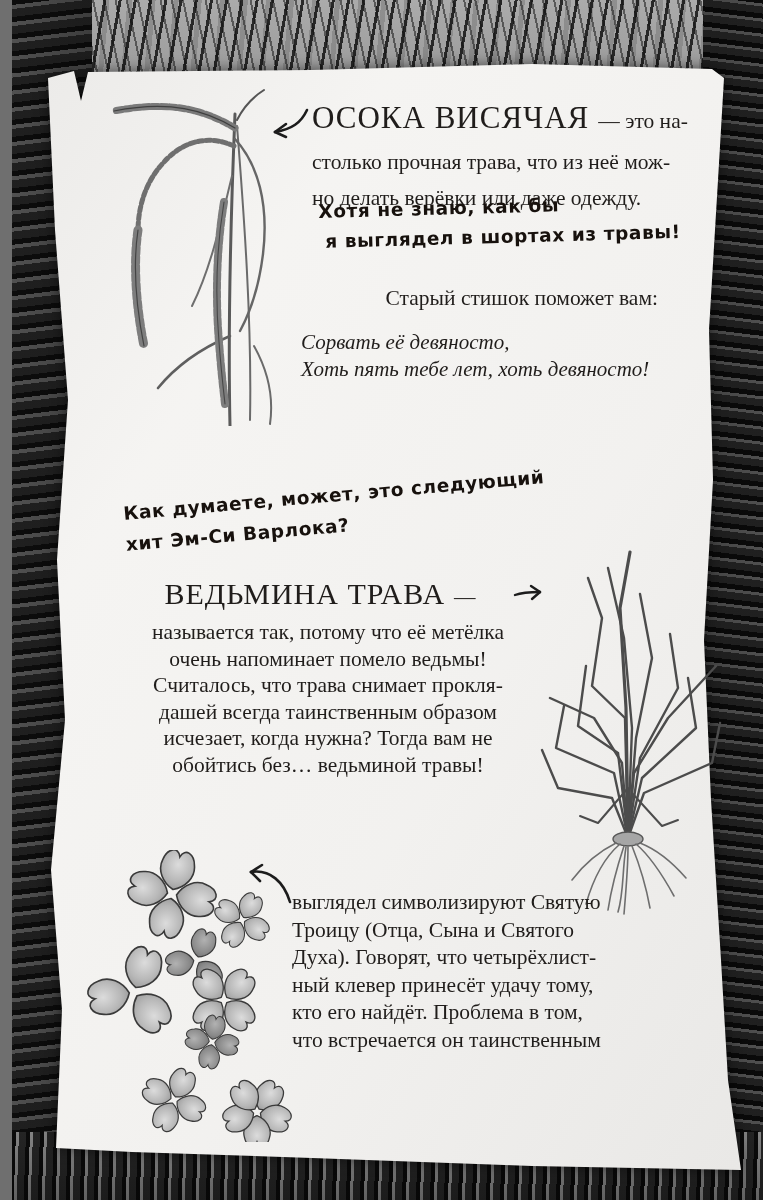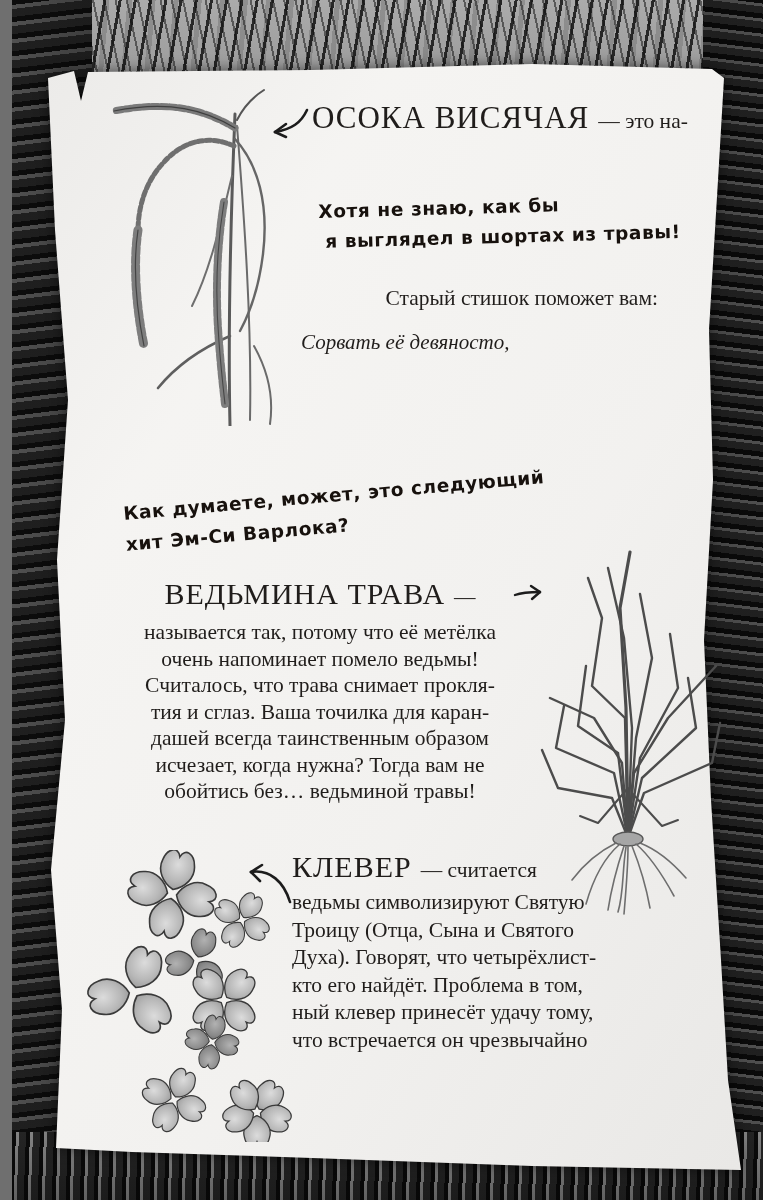--- a/index.html
+++ b/index.html
@@ -110,54 +110,58 @@
     <g fill="none" stroke="#1c1c1c" stroke-width="2.6" stroke-linecap="round">
       <path d="M45,4 C39,17 30,23 13,26"></path>
       <path d="M13,26 L24,18"></path>
         <path d="M13,26 L24,31"></path>
     </g>
   </svg>
 
   <div class="abs" style="left:300px;top:100px;">
     <span class="sec-title">ОСОКА ВИСЯЧАЯ</span><span class="sec-lead">— это на-</span>
   </div>
+  <div class="abs body-lines lh36" style="left:300px;top:144px;">
+    <div>столько прочная трава, что из неё мож-</div>
+    <div>но делать верёвки или даже одежду.</div>
+  </div>
 
   <div class="abs hand" style="left:306px;top:197px;line-height:30px;transform:rotate(-1.6deg);transform-origin:left top;">
     <span>Хотя не знаю, как бы</span>
     <span class="l2" style="margin-left:6px;">я выглядел в шортах из травы!</span>
   </div>
 
   <div class="abs intro right" style="left:268px;top:286px;width:378px;">Старый стишок поможет вам:</div>
 
   <div class="abs poem" style="left:289px;top:329px;">
     <div>Сорвать её девяносто,</div>
+    <div>Хоть пять тебе лет, хоть девяносто!</div>
   </div>
 
   <div class="abs hand" style="left:110px;top:498px;line-height:31px;transform:rotate(-5deg);transform-origin:left top;">
     <span>Как думаете, может, это следующий</span>
     <span class="l2">хит Эм-Си Варлока?</span>
   </div>
 
   <div class="abs center" style="left:110px;top:577px;width:396px;">
     <span class="sec-title-sm">ВЕДЬМИНА ТРАВА</span><span class="sec-lead">—</span>
   </div>
 
   <svg class="abs" style="left:501px;top:583px;" width="32" height="20" viewBox="0 0 32 20">
     <g fill="none" stroke="#1c1c1c" stroke-width="2.4" stroke-linecap="round">
       <path d="M2,12 C10,9 18,9 27,9"></path>
       <path d="M27,9 L18,3"></path>
         <path d="M27,9 L19,16"></path>
     </g>
   </svg>
 
-  <div class="abs body-lines lh26 center" style="left:110px;top:619px;width:396px;">
+  <div class="abs body-lines lh26 center" style="left:118px;top:619px;width:396px;">
     <div>называется так, потому что её метёлка</div>
     <div>очень напоминает помело ведьмы!</div>
     <div>Считалось, что трава снимает прокля-</div>
-    <div>тия и сглаз. Ваша точилка для каран-</div>
     <div>дашей всегда таинственным образом</div>
     <div>исчезает, когда нужна? Тогда вам не</div>
     <div>обойтись без… ведьминой травы!</div>
   </div>
 
   <svg class="abs" style="left:516px;top:538px;" width="200" height="380" viewBox="0 0 200 380">
     <g fill="none" stroke="#4c4c4c" stroke-width="2.4" stroke-linejoin="round" stroke-linecap="round">
       <path d="M100,300 L97,180 L64,148 L74,80 L60,40"></path>
       <path d="M100,300 L90,215 L50,188 L58,128"></path>
       <path d="M100,300 L86,235 L28,210 L36,168"></path>
@@ -187,31 +191,28 @@
   </svg>
 
   <svg class="abs" style="left:230px;top:860px;" width="52" height="46" viewBox="0 0 52 46">
     <g fill="none" stroke="#1c1c1c" stroke-width="2.6" stroke-linecap="round">
       <path d="M48,42 C42,22 28,9 9,12"></path>
       <path d="M9,12 L20,5"></path>
         <path d="M9,12 L18,21"></path>
     </g>
   </svg>
 
-  <div class="abs" style="left:280px;top:850px;">
-    <span class="sec-title-sm">КЛЕВЕР</span><span class="sec-lead">— считается</span>
-  </div>
 
   <div class="abs body-lines lh27" style="left:280px;top:889px;">
-    <div>ведьмы символизируют Святую</div>
+    <div>выглядел символизируют Святую</div>
     <div>Троицу (Отца, Сына и Святого</div>
     <div>Духа). Говорят, что четырёхлист-</div>
+    <div>ный клевер принесёт удачу тому,</div>
     <div>кто его найдёт. Проблема в том,</div>
-    <div>ный клевер принесёт удачу тому,</div>
-    <div>что встречается он чрезвычайно</div>
+    <div>что встречается он таинственным</div>
   </div>
 
   <svg class="abs" style="left:60px;top:850px;" width="244" height="292" viewBox="0 0 244 292">
     <g stroke="#3a3a3a" stroke-width="1.4">
       <g transform="translate(100,44) rotate(12) scale(1.15)" fill="url(#gLeaf)">
         <use href="#lf" transform="rotate(0)"></use>
           <use href="#lf" transform="rotate(90)"></use>
         <use href="#lf" transform="rotate(180)"></use>
           <use href="#lf" transform="rotate(270)"></use>
       </g>

